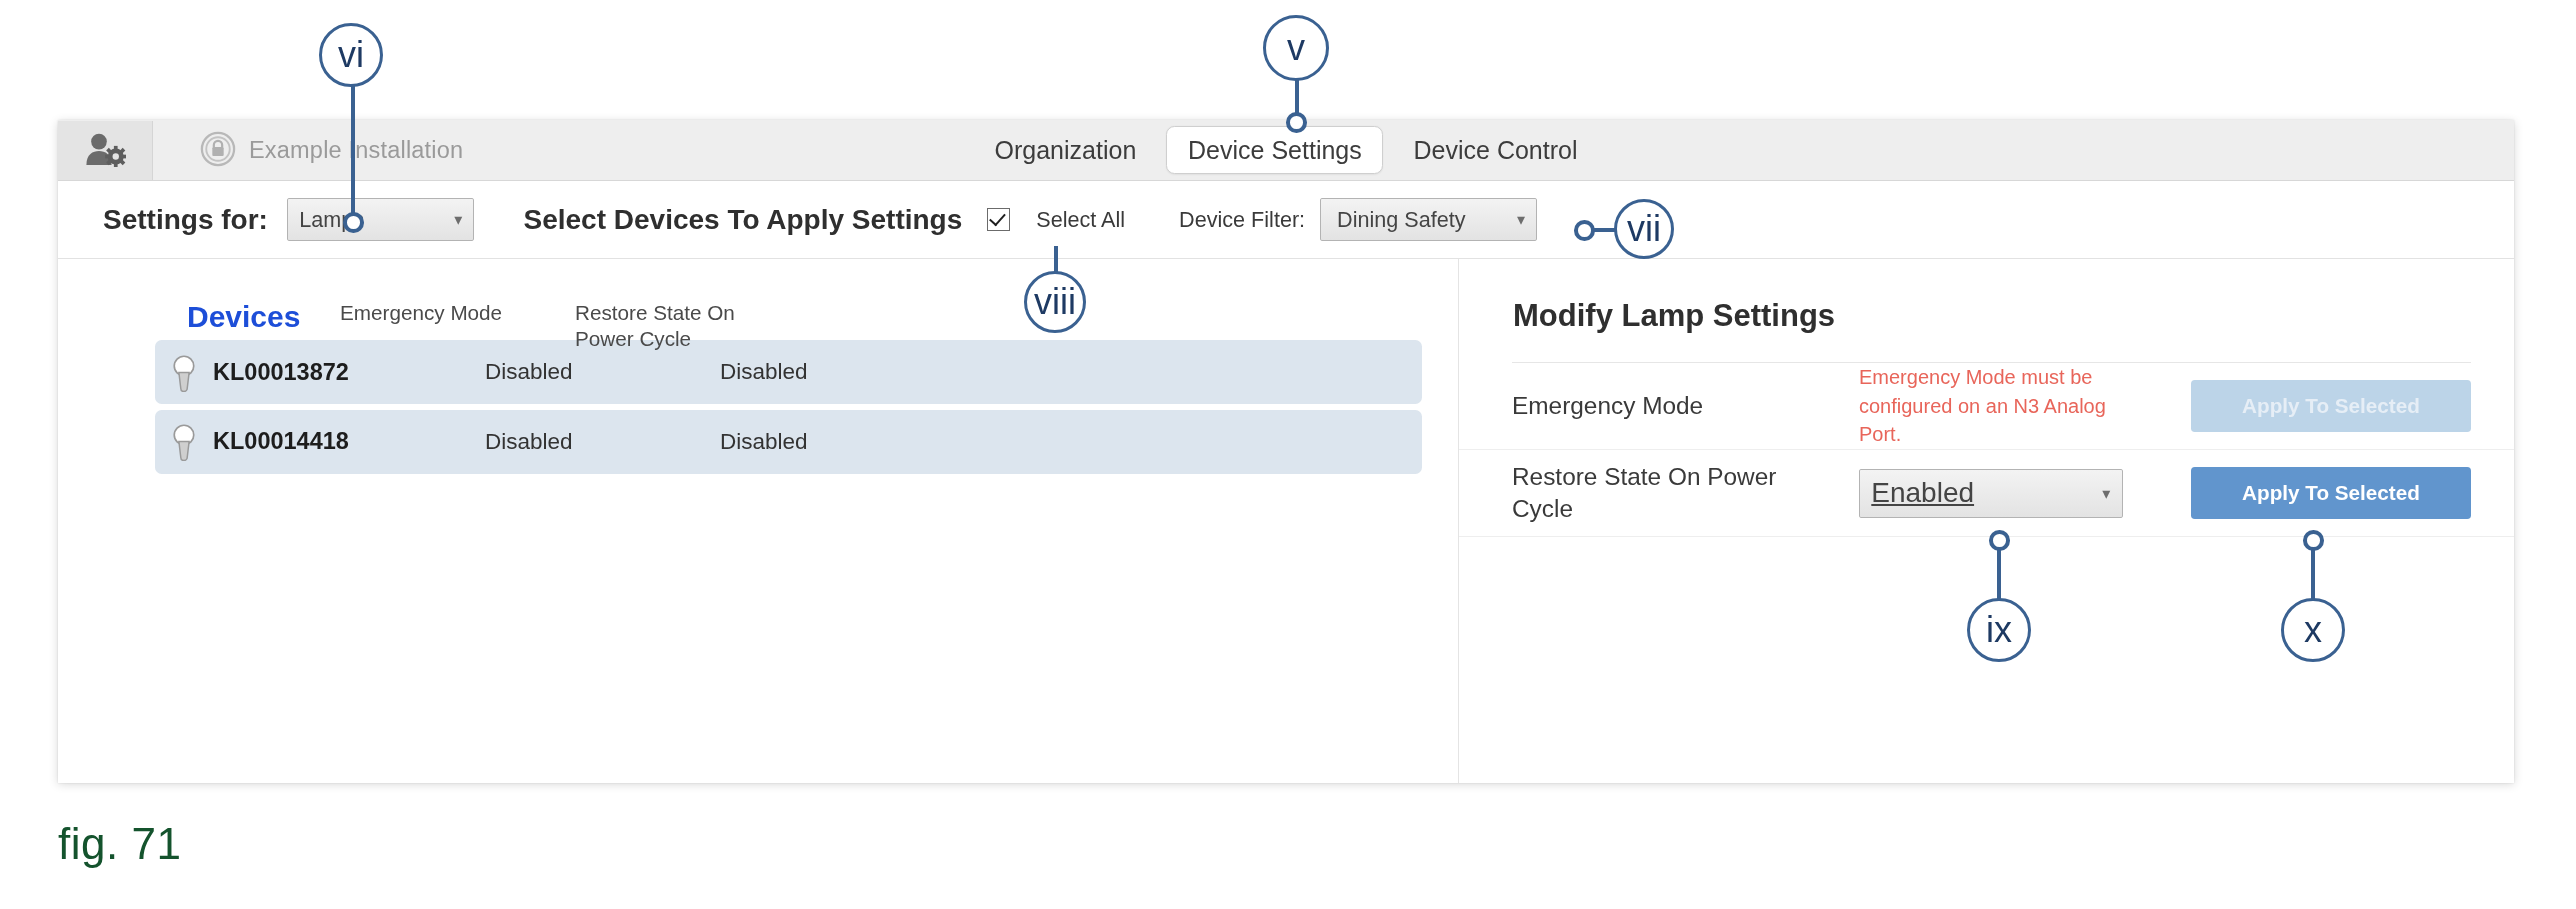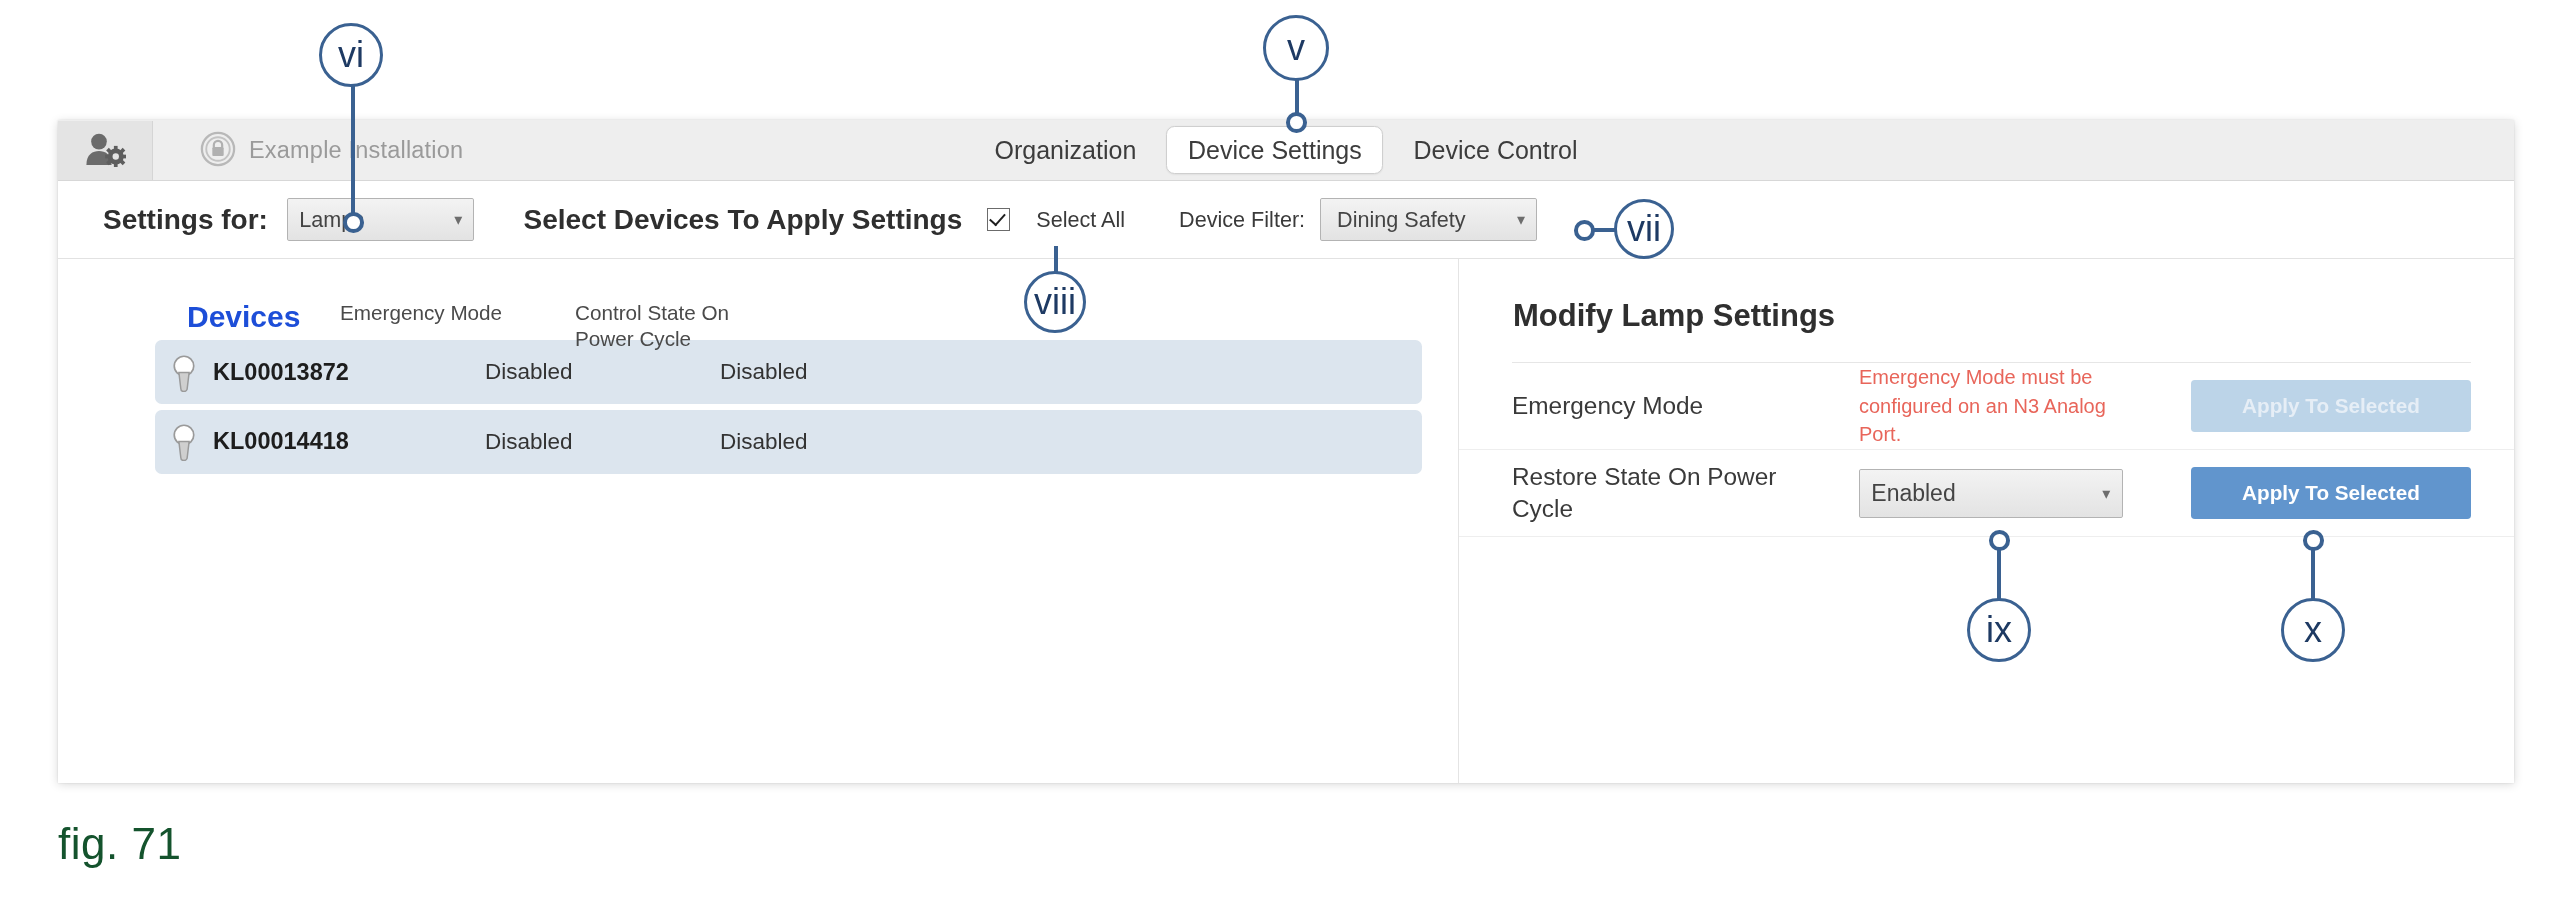--- a/index.html
+++ b/index.html
@@ -260,21 +260,21 @@
     box-sizing: border-box;
   }
   .row-control { width: 291px; margin-left: 20px; }
   #emergency-warning {
     font-size: 20px;
     color: #e8655a;
     line-height: 1.42;
     width: 282px;
   }
   #restore-select { width: 239px; height: 47px; }
-  #restore-select .sel-value { font-size: 23px; }
+  #restore-select .sel-value { font-size: 28px; text-decoration: underline; }
 
   .apply-button {
     width: 280px;
     height: 52px;
     border-radius: 3.8px;
     display: flex;
     align-items: center;
     justify-content: center;
     font-size: 20.7px;
     font-weight: bold;
@@ -406,21 +406,21 @@
     </div>
   </div>
 
   <div id="panel-body">
 
     <div id="devices-panel">
       <div id="devices-header">
         <div id="devices-col-title">Devices</div>
         <div class="col-head" id="col-emergency">Emergency Mode</div>
         <div class="col-head" id="col-restore">
-          <div>Control State On</div>
+          <div>Restore State On</div>
           <div>Power Cycle</div>
         </div>
       </div>
 
       <div class="device-row">
         <span class="bulb-cell">
           <svg width="28" height="39" viewBox="0 0 30 42">
             <circle cx="15" cy="14" r="10.5" fill="#ffffff" stroke="#9a9a9a" stroke-width="1.8"></circle>
             <path d="M9.5 21 L11.5 38 a3.5 3.5 0 0 0 7 0 L20.5 21 Z" fill="#cfcfcf" stroke="#9a9a9a" stroke-width="1.6"></path>
           </svg>

